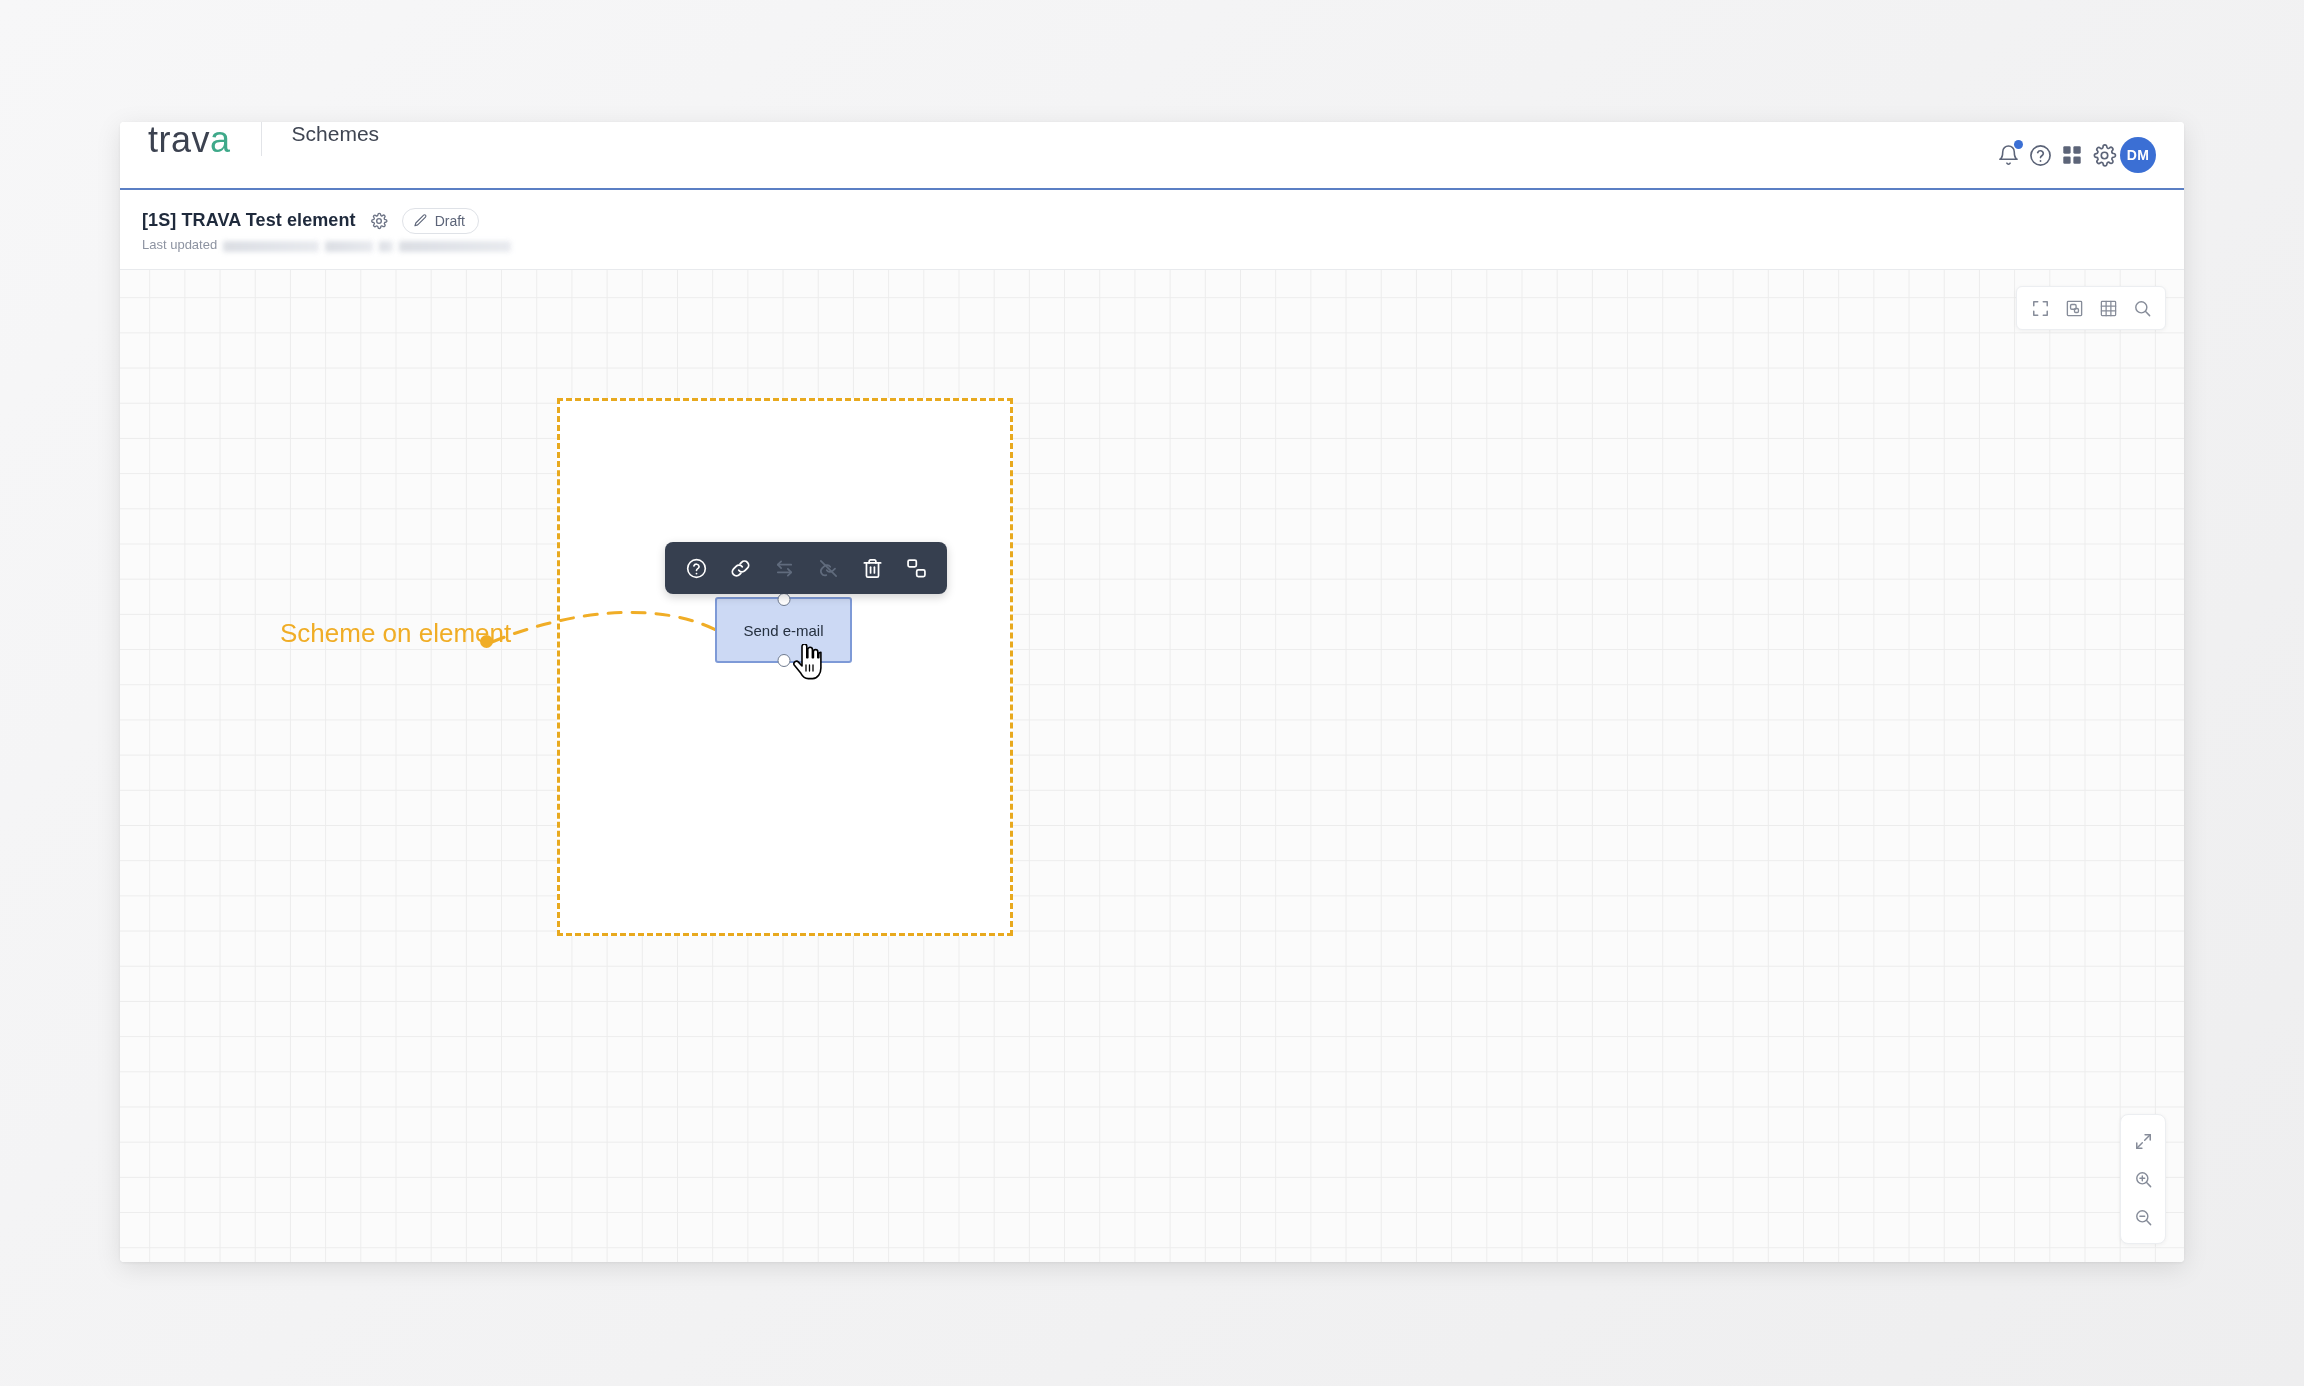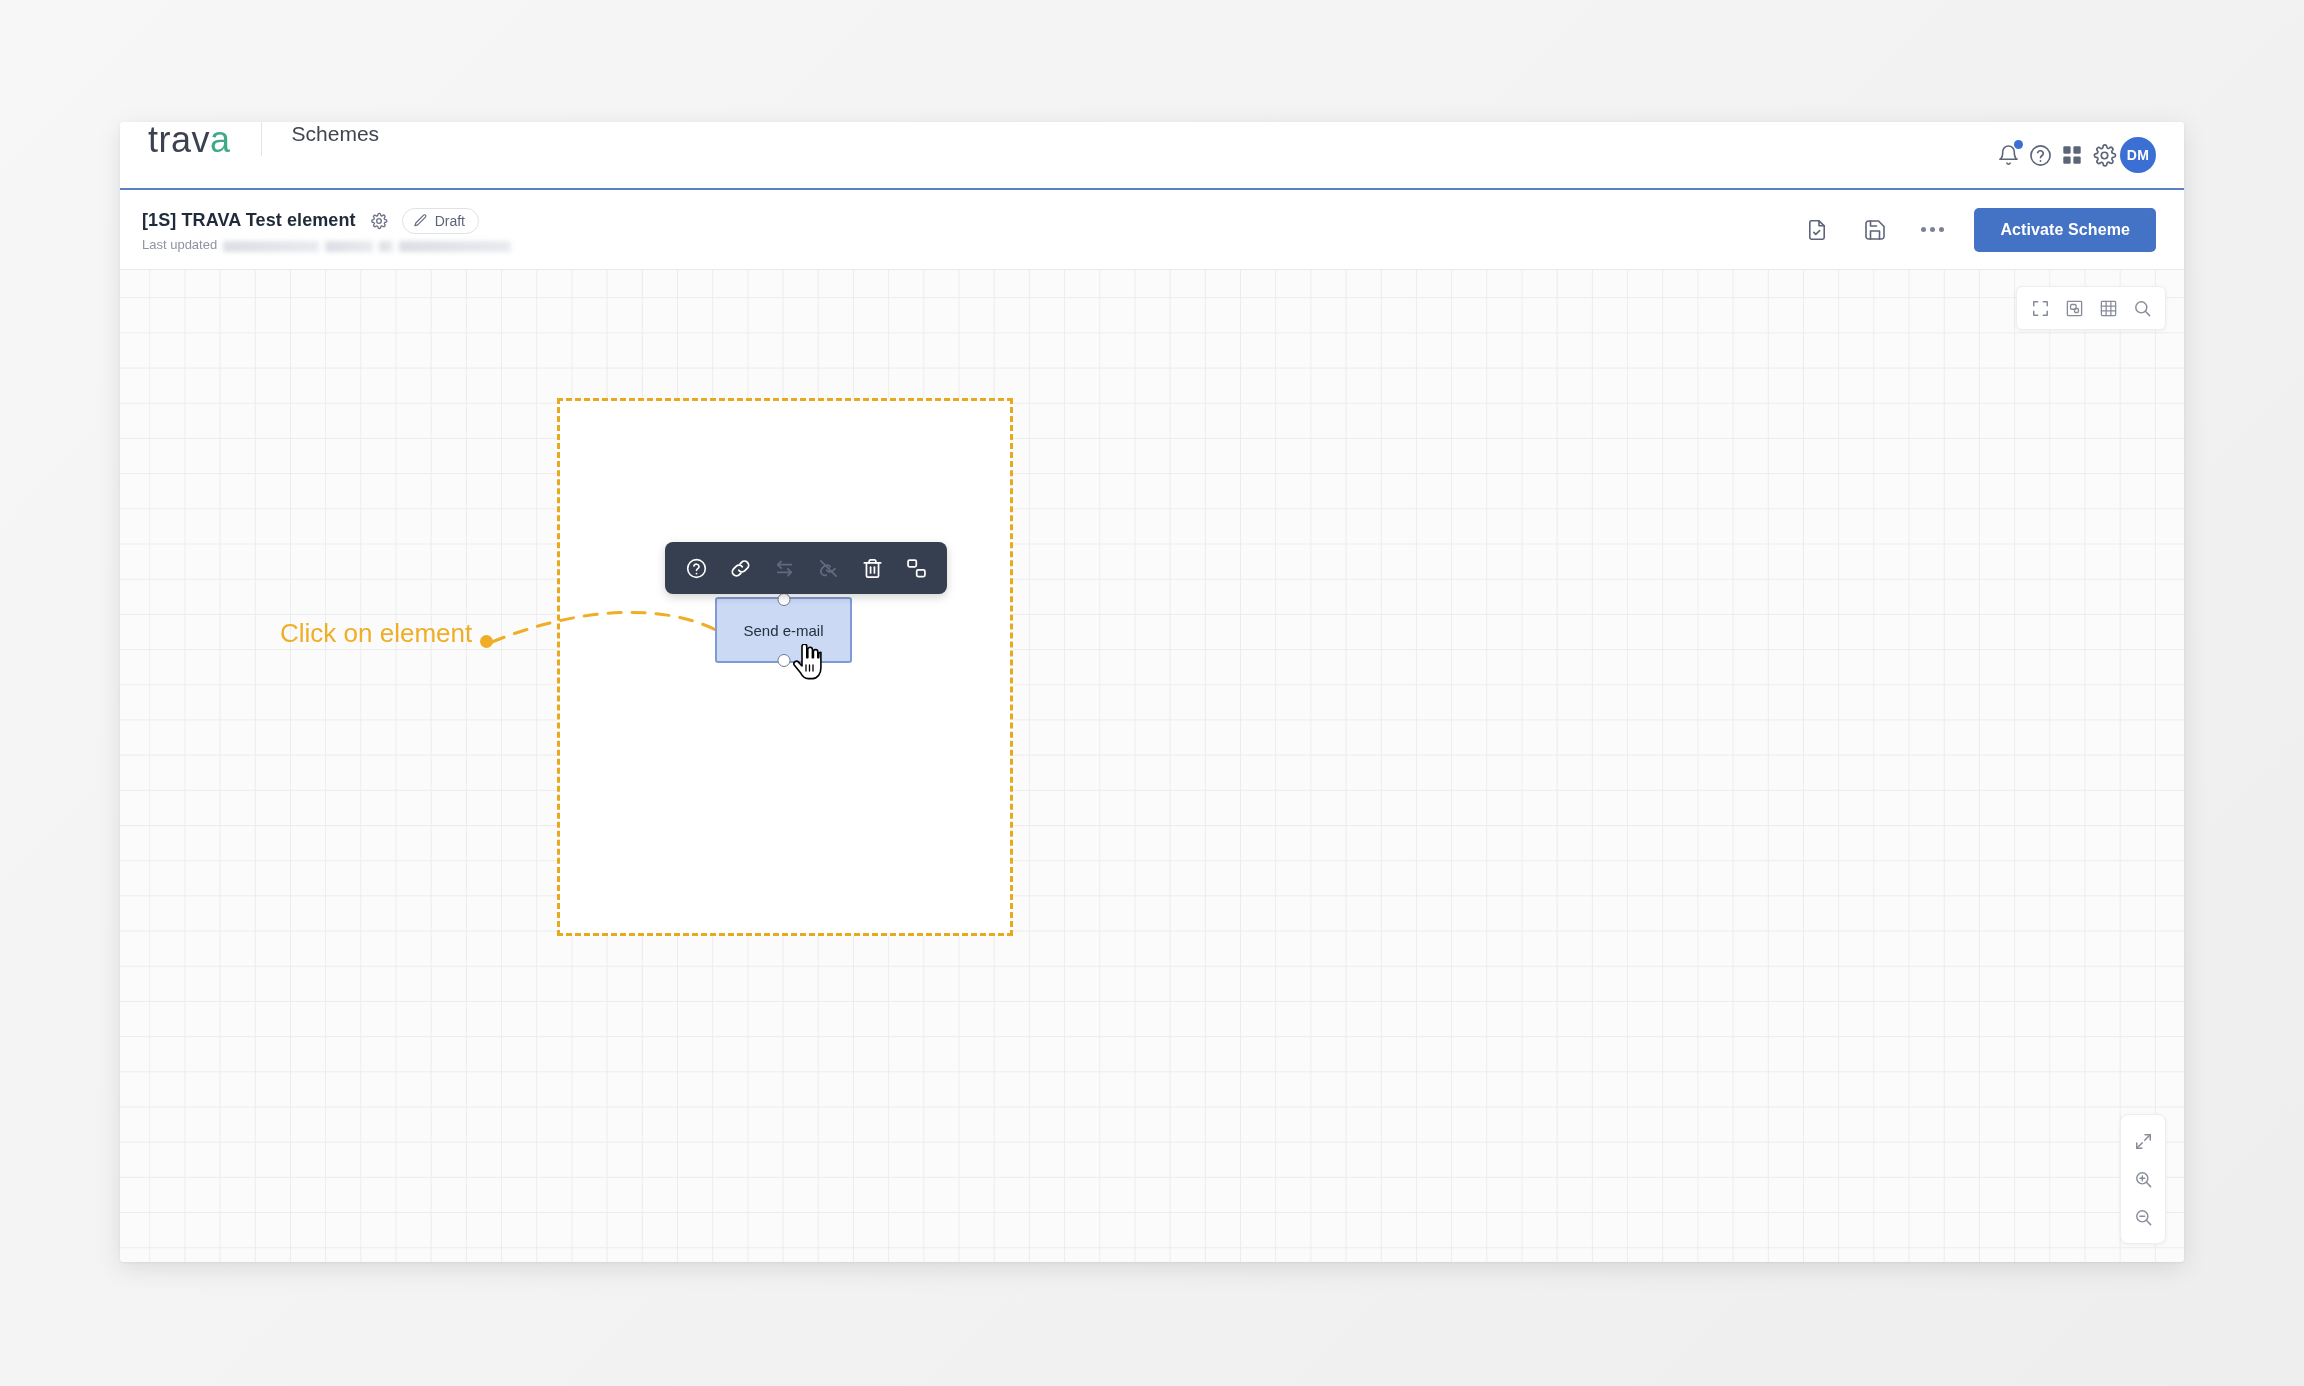--- a/index.html
+++ b/index.html
@@ -401,53 +401,31 @@
       </div>
       <div class="last-updated-row">
         <span>Last updated</span>
         <span class="redacted" style="width:96px;"></span>
         <span class="redacted" style="width:48px;"></span>
         <span class="redacted" style="width:14px;"></span>
         <span class="redacted" style="width:112px;"></span>
       </div>
     </div>
 
-    <div class="schema-right">
-      <div class="icon-btn">
-        <svg width="24" height="24" viewBox="0 0 24 24" fill="none" stroke="currentColor" stroke-width="1.6" stroke-linecap="round" stroke-linejoin="round">
-          <path d="M14 2.8H6.4A1.6 1.6 0 0 0 4.8 4.4v15.2a1.6 1.6 0 0 0 1.6 1.6h11.2a1.6 1.6 0 0 0 1.6-1.6V7.8z"></path>
-          <path d="M14 2.8v5h5"></path>
-          <path d="M8.8 14.4l2 2 3.8-3.8"></path>
-        </svg>
-      </div>
-      <div class="icon-btn">
-        <svg width="24" height="24" viewBox="0 0 24 24" fill="none" stroke="currentColor" stroke-width="1.6" stroke-linecap="round" stroke-linejoin="round">
-          <path d="M18.5 21H5.5A2.5 2.5 0 0 1 3 18.5v-13A2.5 2.5 0 0 1 5.5 3h10L21 8.5v10A2.5 2.5 0 0 1 18.5 21z"></path>
-          <path d="M16.5 21v-8h-9v8"></path>
-          <path d="M7.5 3v5h6"></path>
-        </svg>
-      </div>
-      <div class="dots-btn">
-        <span></span>
-        <span></span>
-        <span></span>
-      </div>
-      <button class="activate-btn">Activate Scheme</button>
-    </div>
   </div>
 
   <div class="canvas">
 
     <div class="region"></div>
 
     <svg class="annotation-svg">
       <path d="M 372 372 C 450 340 540 330 600 362" fill="none" stroke="#f0ad26" stroke-width="3" stroke-dasharray="13 11" stroke-linecap="round"></path>
     </svg>
 
-    <div class="annotation-label">Click on element</div>
+    <div class="annotation-label">Scheme on element</div>
     <div class="annotation-dot"></div>
 
     <div class="node-toolbar">
       <div class="tb-icon">
         <svg width="23" height="23" viewBox="0 0 24 24" fill="none" stroke="currentColor" stroke-width="1.7" stroke-linecap="round" stroke-linejoin="round">
           <circle cx="12" cy="12" r="9.2"></circle>
           <path d="M9.3 9.3a2.8 2.8 0 0 1 5.4.8c0 1.9-2.7 2.3-2.7 3.9"></path>
           <circle cx="12" cy="17.3" r="0.95" fill="currentColor" stroke="none"></circle>
         </svg>
       </div>

